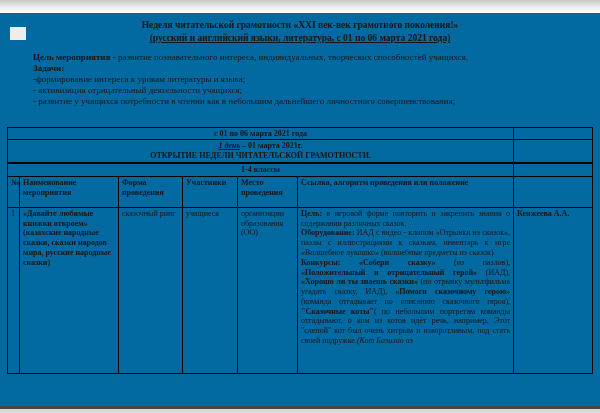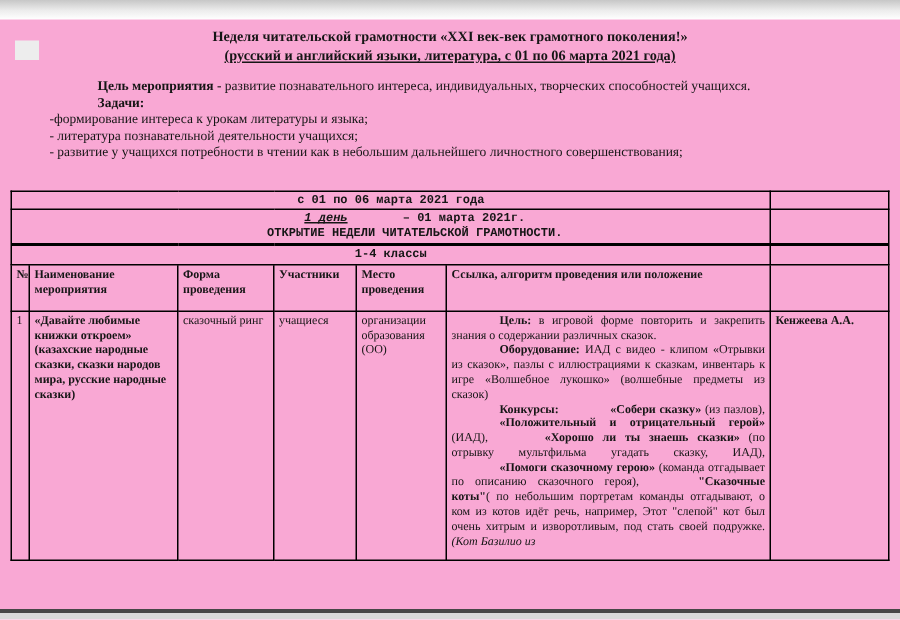--- a/index.html
+++ b/index.html
@@ -1,71 +1,71 @@
 <!DOCTYPE html>
 <html><head>
 <meta charset="utf-8">
 <style>
   html,body { margin:0; padding:0; background:#ffffff; }
   body {
     width:600px; height:413px; overflow:hidden;
     font-family:"Liberation Serif","DejaVu Serif",serif;
     color:#161616;
   }
-  .page { position:relative; width:600px; height:413px; overflow:hidden; background:#f9a8d4; }
+  .page { position:relative; width:600px; height:413px; overflow:hidden; background:#0369a1; }
   .top-shade {
     position:absolute; top:0; left:0; right:0; height:13px;
     background:linear-gradient(#c7c7c7, #ededed 55%, #ffffff);
   }
   .smudge { position:absolute; left:10px; top:27px; width:16px; height:13px; background:#ededed; }
   .doc-title { text-align:center; font-weight:bold; font-size:9.5px; line-height:10px; }
   .t1 { padding-top:20px; }
   .t2 { margin-top:3px;text-decoration:underline; }
   .intro { margin:9px 12px 0 33px; font-size:9px; line-height:10.9px; }
-  .b { font-weight:bold;margin-left:32px; }
+  .b { font-weight:bold; }
   .i { font-style:italic; }
   .u { text-decoration:underline; }
   table.sched {
     margin:20px 0 0 7px; width:585px;
     border-collapse:collapse; table-layout:fixed;
     font-size:8px; line-height:9.8px;
   }
   table.sched td {
     border:1px solid #000; vertical-align:top;
     padding:1px 3px; overflow:hidden;
     overflow-wrap:break-word; word-wrap:break-word;
   }
   tr.r-banner1 { height:12px; }
   tr.r-banner2 { height:19px; }
   tr.r-banner2 td { border-bottom-width:2px; }
   tr.r-banner3 { height:10px; }
   tr.r-head { height:31px; }
   tr.r-data { height:166px; }
-  td.c { text-align:center;font-family:Liberation Mono, monospace; }
+  td.c { text-align:center; }
   td.just { text-align:justify; }
   .bottom-edge {
     position:absolute; left:0; right:0; top:406px; height:7px;
     background:linear-gradient(to bottom, #474747 0 3px, #d9d9d9 3px 100%);
   }
 </style>
 </head>
 <body>
 
 <div class="page">
   <div class="top-shade"></div>
   <div class="smudge"></div>
 
   <div class="doc-title t1">Неделя читательской грамотности «XXI век-век грамотного поколения!»</div>
   <div class="doc-title t2">(русский и английский языки, литература, с 01 по 06 марта 2021 года)</div>
 
   <div class="intro">
     <div class="line"><span class="b">Цель мероприятия -</span><span> развитие познавательного интереса, индивидуальных, творческих способностей учащихся.</span></div>
     <div class="line b">Задачи:</div>
     <div class="line">-формирование интереса к урокам литературы и языка;</div>
-    <div class="line">- литература познавательной деятельности учащихся;</div>
+    <div class="line">- активизация отрицательный деятельности учащихся;</div>
     <div class="line">- развитие у учащихся потребности в чтении как в небольшим дальнейшего личностного совершенствования;</div>
   </div>
 
   <table class="sched">
     <colgroup>
       <col style="width:12px">
         <col style="width:99px">
         <col style="width:64px">
         <col style="width:55px">
         <col style="width:60px">

